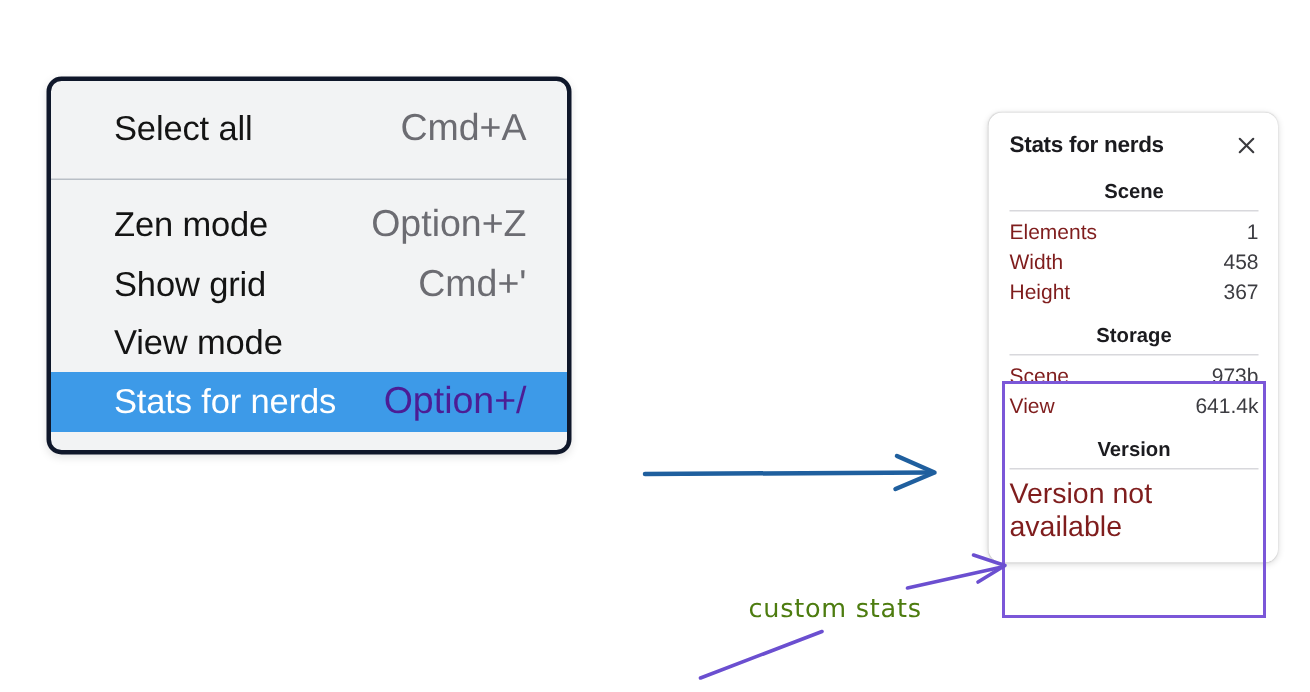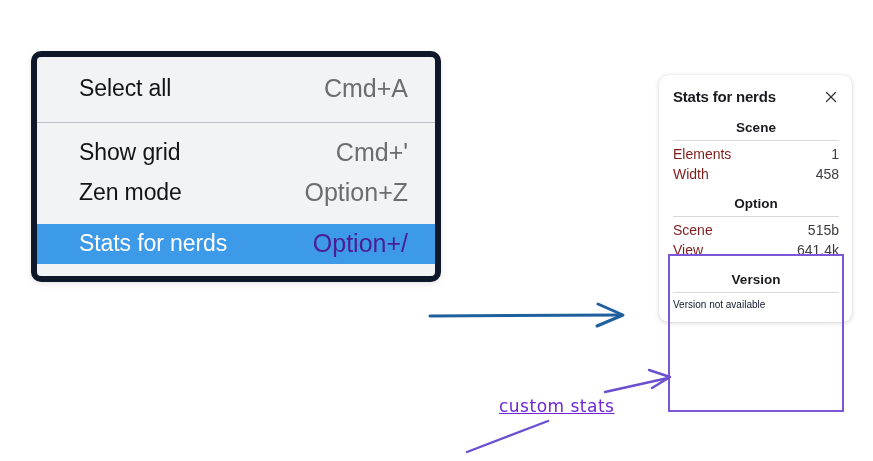--- a/index.html
+++ b/index.html
@@ -14,23 +14,23 @@
     overflow: hidden;
     font-family: "Liberation Sans", sans-serif;
     -webkit-font-smoothing: antialiased;
   }
 
   
   #context-menu {
     position: absolute;
     left: 31px;
     top: 51px;
-    width: 410px;
+    width: 350px;
     background: #f2f3f4;
-    border: 6px solid #0f172a;
+    border: 3px solid #0f172a;
     border-radius: 10px;
     box-shadow: 0 2px 6px rgba(0,0,0,0.10);
     box-sizing: border-box;
     overflow: hidden;
   }
   .menu-group {
     padding: 8px 0;
   }
   .menu-group.group-top { padding: 12px 0 13px 0; }
   .menu-group.group-bottom { padding: 10px 0 12px 0; }
@@ -117,22 +117,22 @@
   }
   .stat-key {
     font-size: 14px;
     color: #7f1d1d;
   }
   .stat-val {
     font-size: 14px;
     color: #3c3c41;
   }
   .stat-note {
-    font-size: 10px;
-    color: #0f172a;
+    font-size: 19px;
+    color: #7f1d1d;
     padding: 3px 0 1px 0;
   }
 
   
   #highlight-box {
     position: absolute;
     left: 668px;
     top: 254px;
     width: 176px;
     height: 158px;
@@ -147,51 +147,51 @@
     left: 0; top: 0;
     width: 873px;
     height: 461px;
     pointer-events: none;
   }
   #annotation-label {
     position: absolute;
     left: 499px;
     top: 396px;
     font-size: 17px;
-    color: #6d28d9;
+    color: #4d7c0f;
     font-family: "DejaVu Sans", sans-serif;
     letter-spacing: 0.5px;
     white-space: nowrap;
-    text-decoration: underline;
   }
 </style>
 </head>
 <body>
 
 <div id="context-menu">
 
   <div class="menu-group group-top">
     <div class="menu-item">
       <span class="mi-label">Select all</span>
       <span class="mi-shortcut">Cmd+A</span>
     </div>
   </div>
 
   <div class="menu-divider"></div>
 
   <div class="menu-group group-bottom">
     <div class="menu-item">
+      <span class="mi-label">Zen mode</span>
+      <span class="mi-shortcut">Option+Z</span>
+    </div>
+    <div class="menu-item">
       <span class="mi-label">Show grid</span>
       <span class="mi-shortcut">Cmd+'</span>
     </div>
     <div class="menu-item">
-      <span class="mi-label">Zen mode</span>
-      <span class="mi-shortcut">Option+Z</span>
-    </div>
-    <div class="menu-item">
+      <span class="mi-label">View mode</span>
     </div>
     <div class="menu-item selected">
       <span class="mi-label">Stats for nerds</span>
       <span class="mi-shortcut">Option+/</span>
     </div>
   </div>
 
 </div>
 
 <div id="stats-panel">
@@ -209,26 +209,30 @@
     <div class="section-head">Scene</div>
     <div class="section-rule"></div>
     <div class="stat-row">
       <span class="stat-key">Elements</span>
       <span class="stat-val">1</span>
     </div>
     <div class="stat-row">
       <span class="stat-key">Width</span>
       <span class="stat-val">458</span>
     </div>
-
-    <div class="section-head" style="margin-top:9px;">Option</div>
+    <div class="stat-row">
+      <span class="stat-key">Height</span>
+      <span class="stat-val">367</span>
+    </div>
+
+    <div class="section-head" style="margin-top:9px;">Storage</div>
     <div class="section-rule"></div>
     <div class="stat-row">
       <span class="stat-key">Scene</span>
-      <span class="stat-val">515b</span>
+      <span class="stat-val">973b</span>
     </div>
     <div class="stat-row">
       <span class="stat-key">View</span>
       <span class="stat-val">641.4k</span>
     </div>
 
     <div class="section-head" style="margin-top:9px;">Version</div>
     <div class="section-rule"></div>
     <div class="stat-note">Version not available</div>
 

